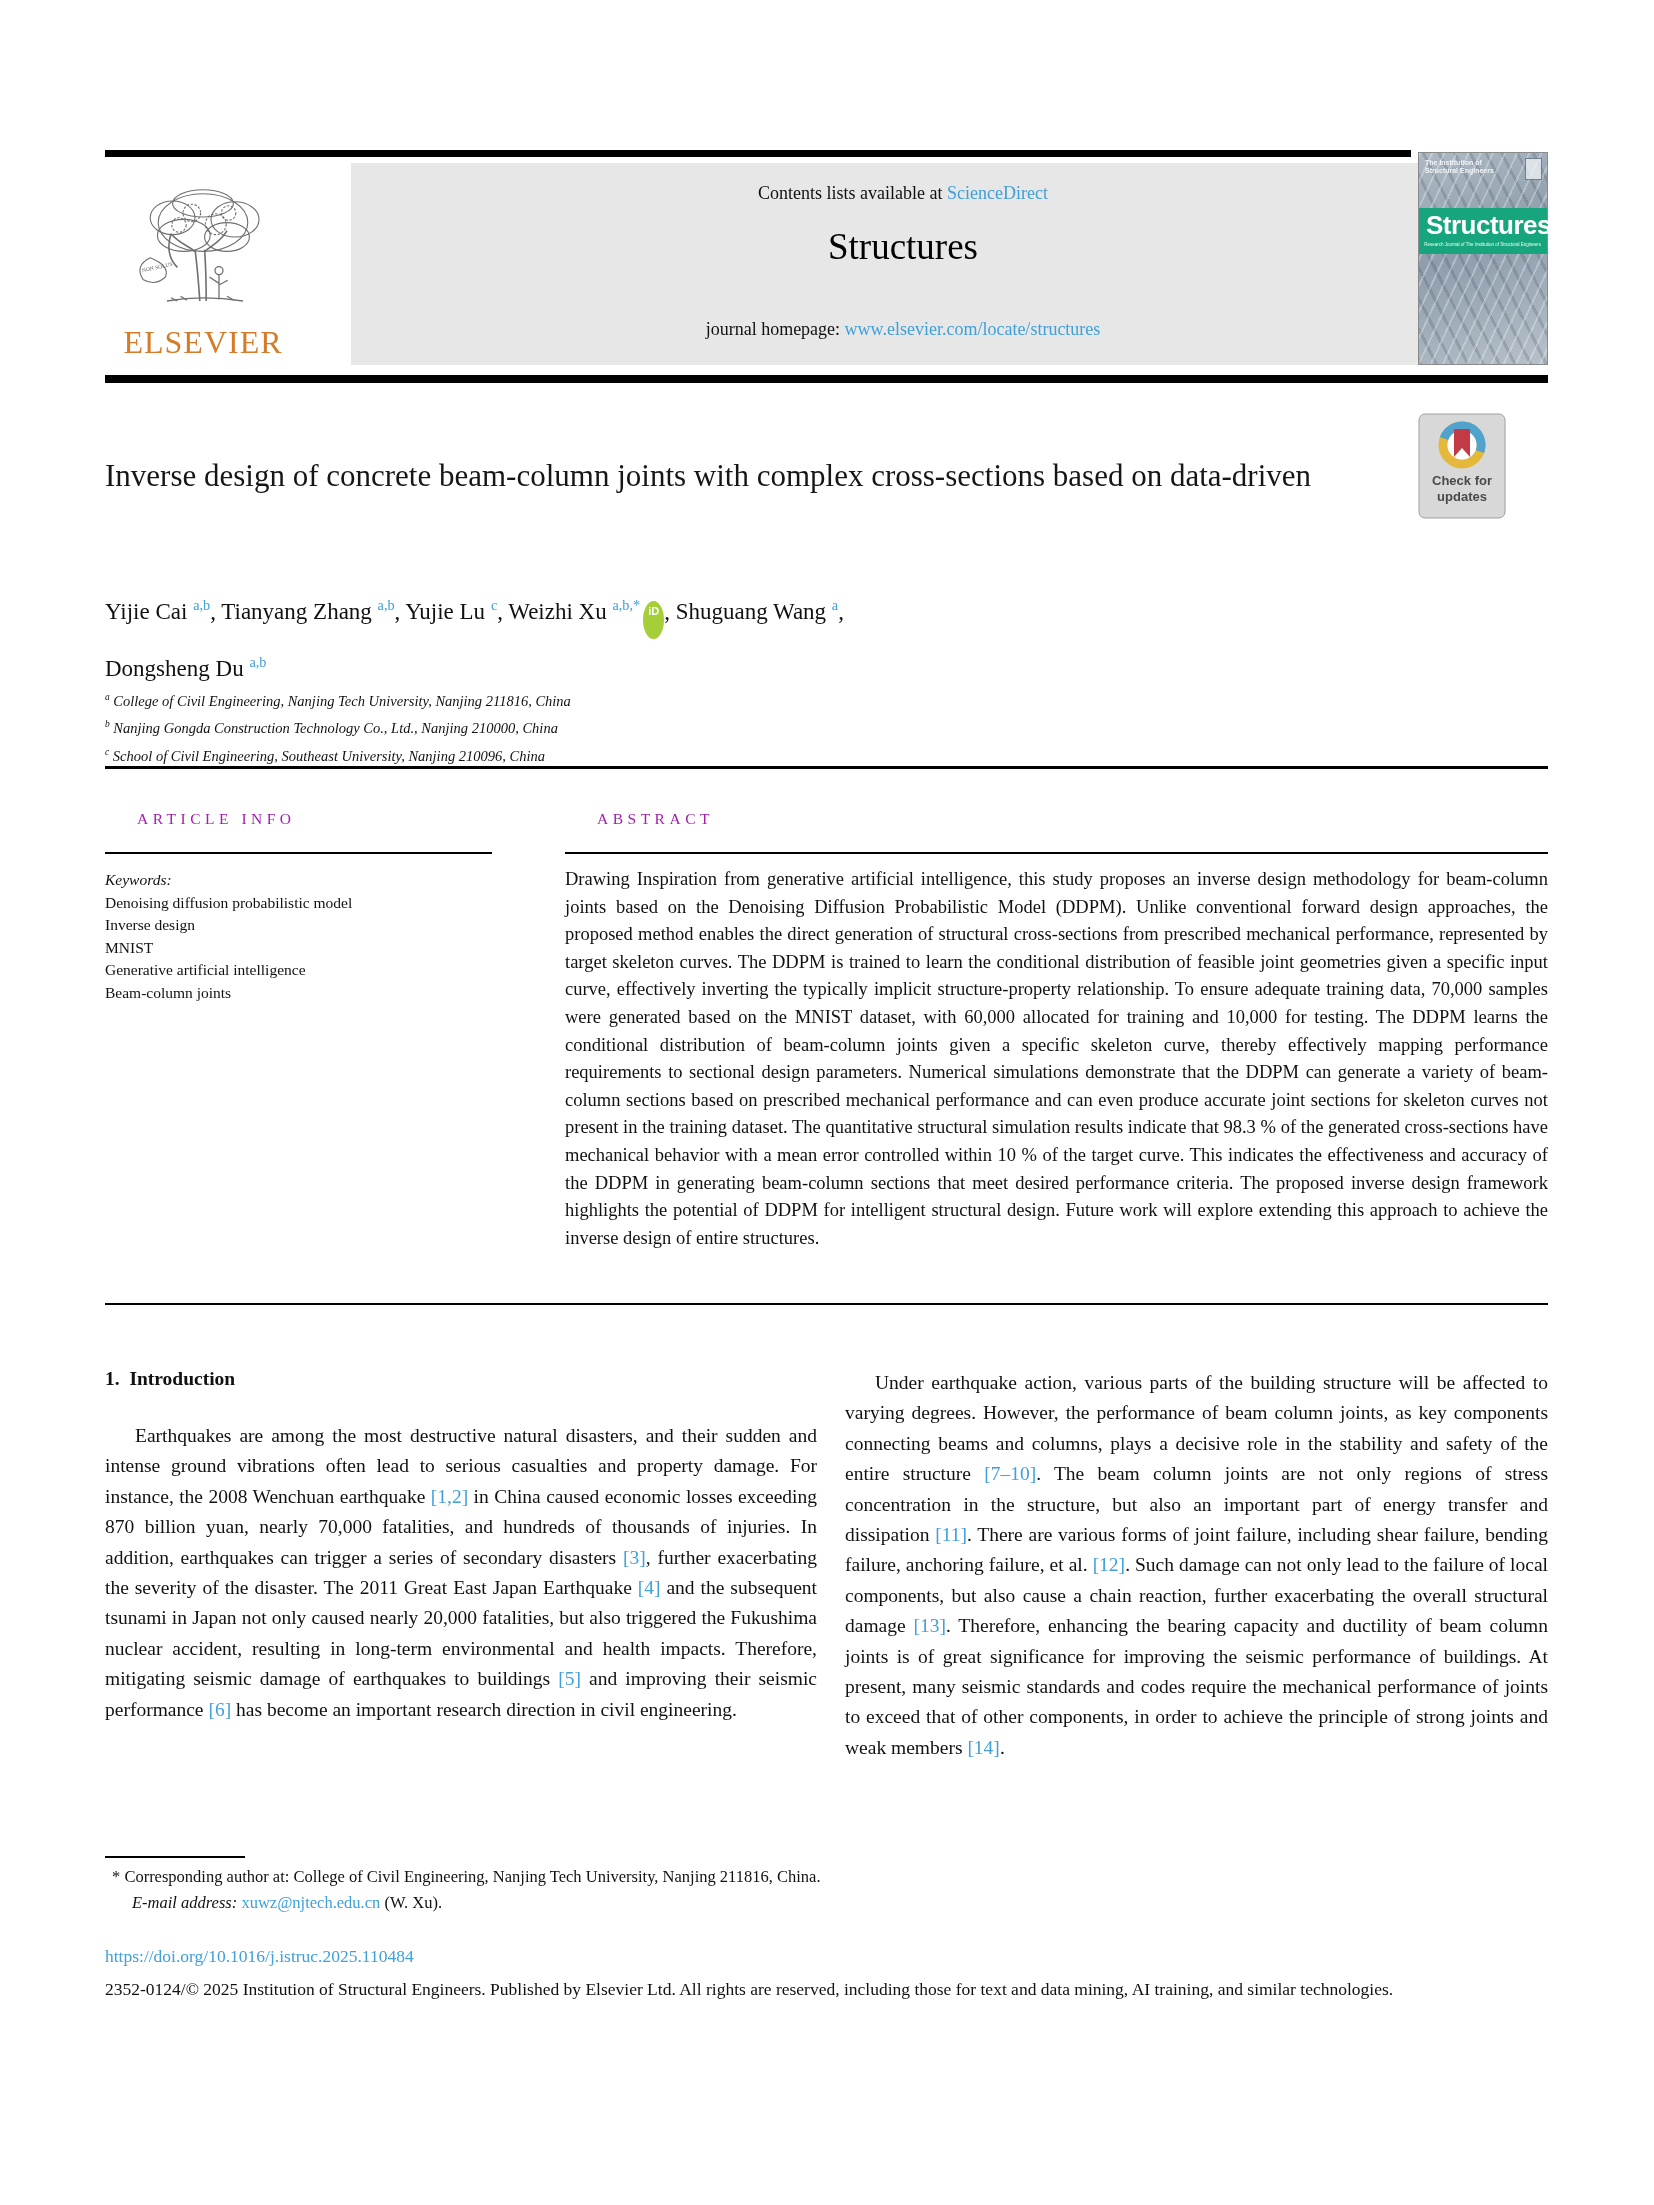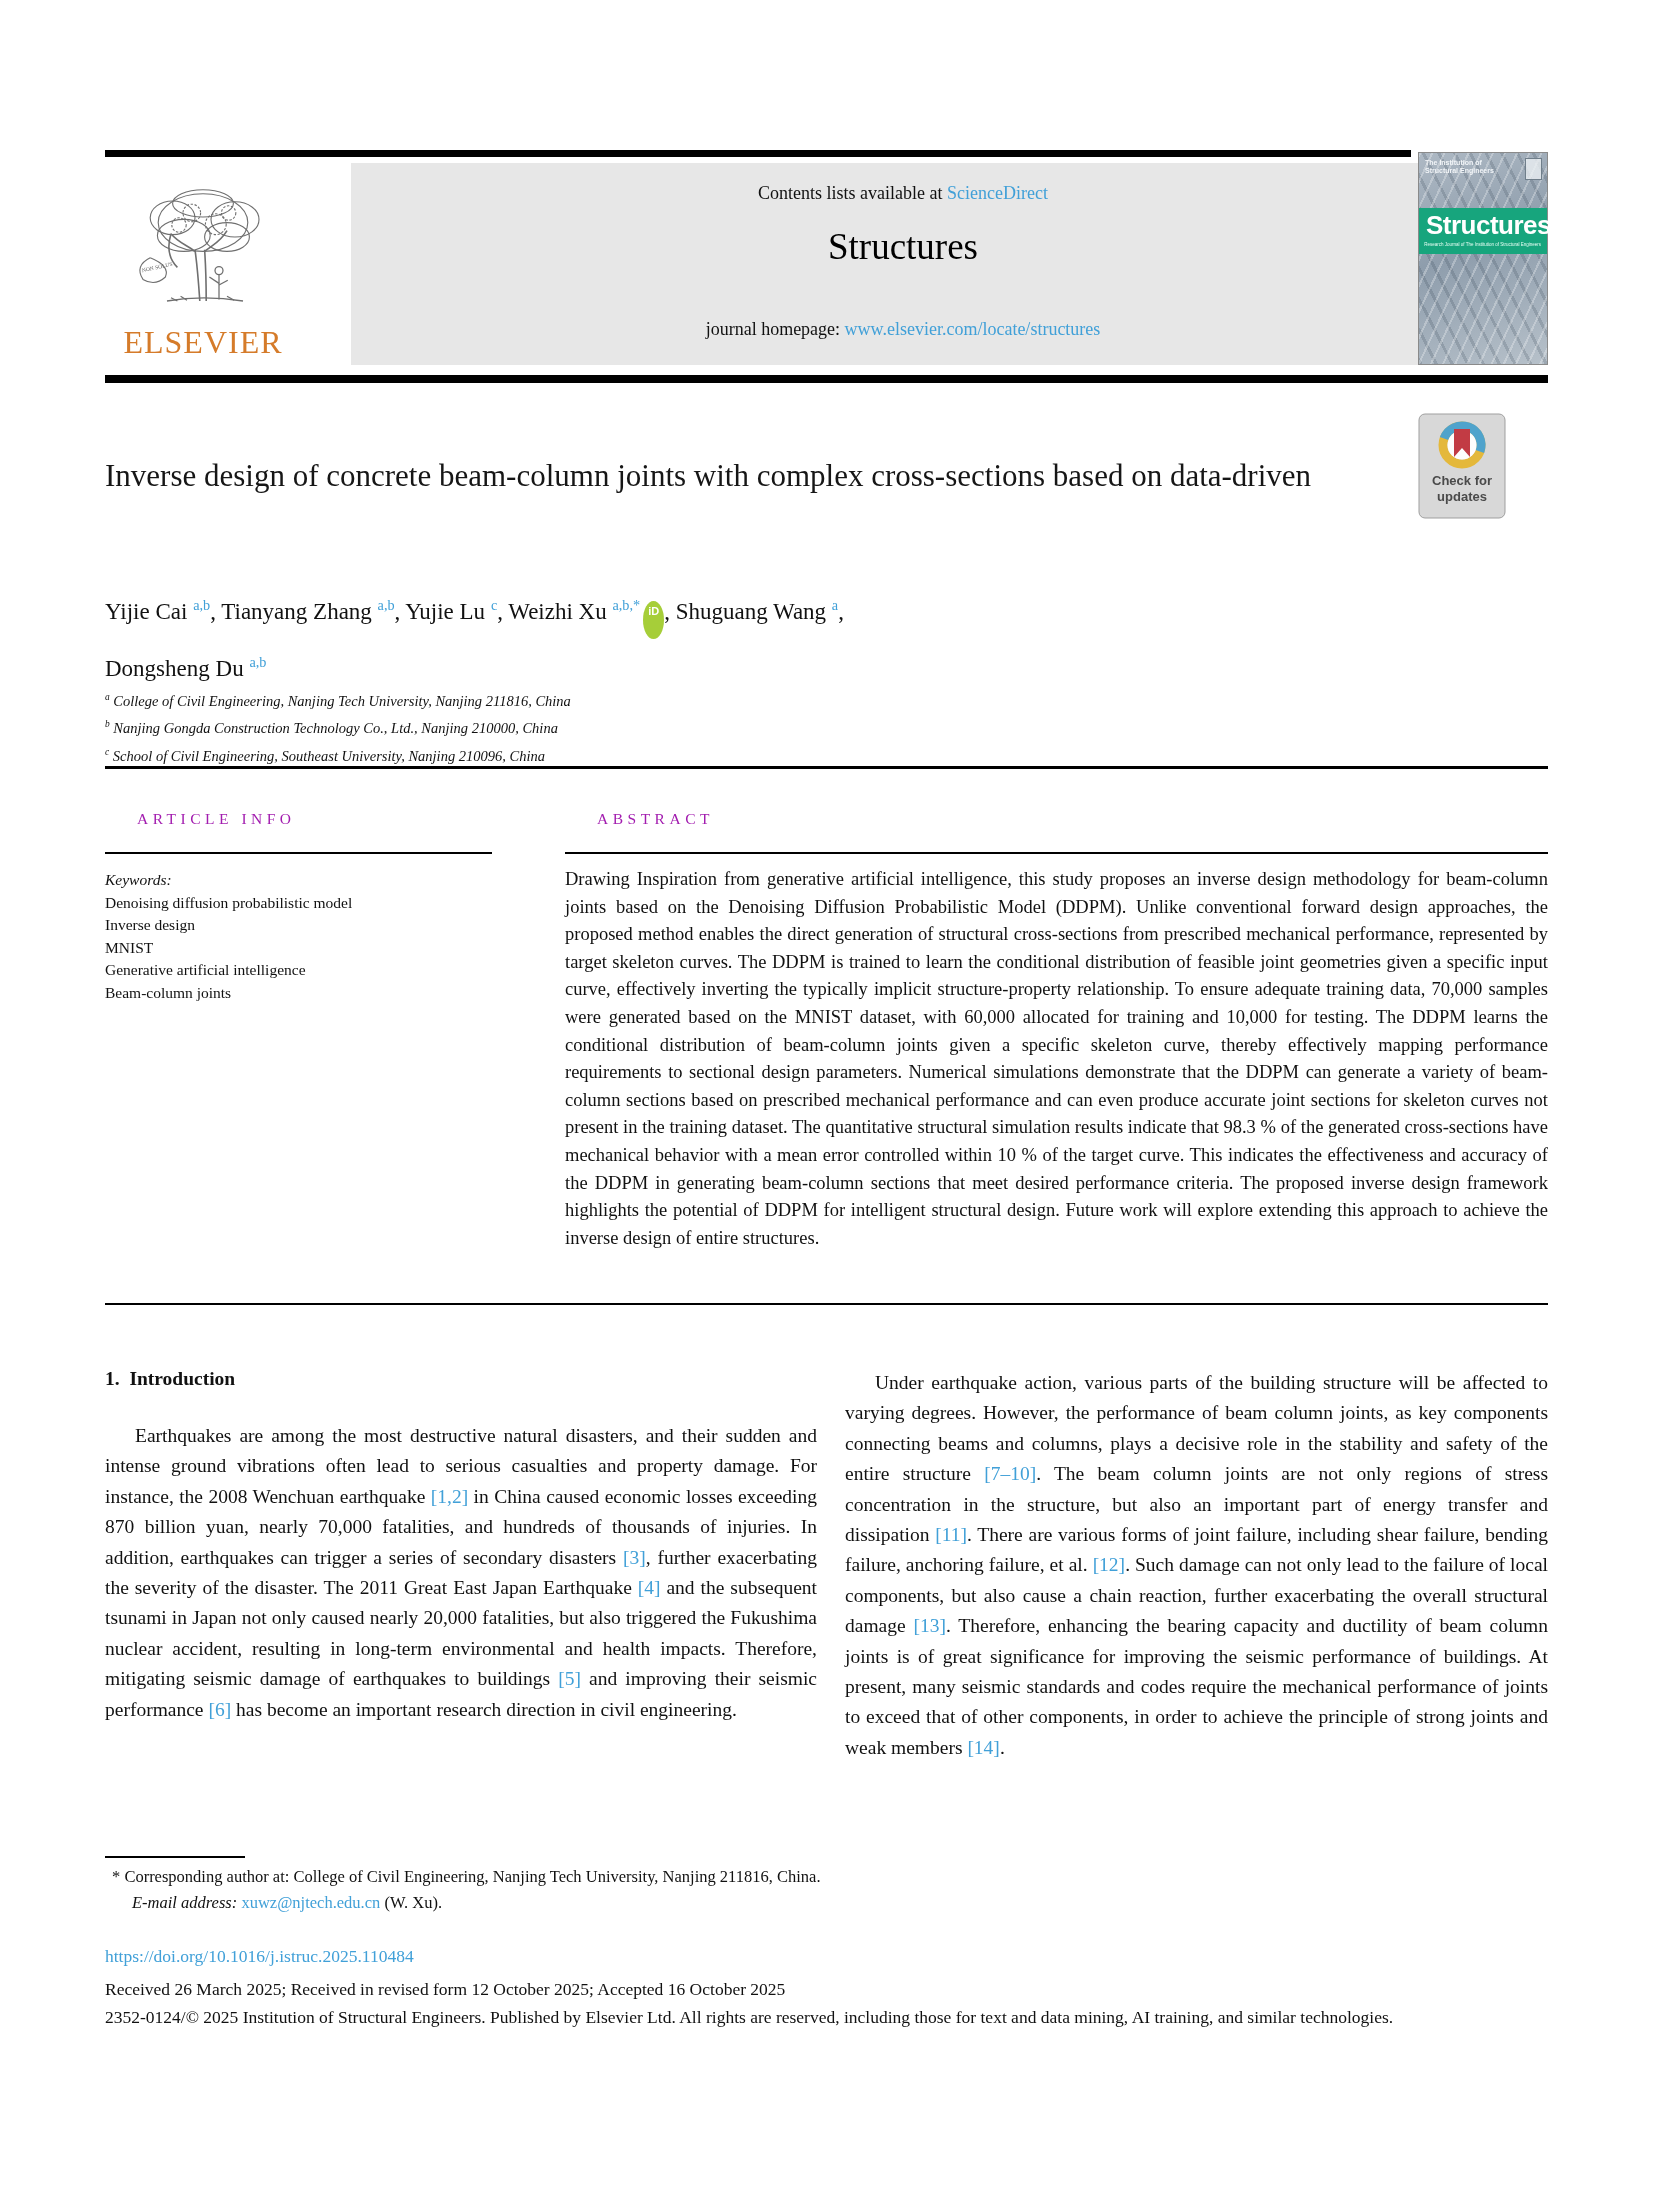--- a/index.html
+++ b/index.html
@@ -228,17 +228,16 @@
   </div>
 
   <div class="fn-rule"></div>
   <div class="footnote">
     <div class="fn-l1"><span>*  Corresponding author at: College of Civil Engineering, Nanjing Tech University, Nanjing 211816, China.</span></div>
     <div class="fn-l2"><span class="it">E-mail address:</span><span> </span><span class="link">xuwz@njtech.edu.cn</span><span> (W. Xu).</span></div>
   </div>
 
   <div class="doi">https://doi.org/10.1016/j.istruc.2025.110484</div>
   <div class="meta">
-    <div>Received 26 March 2025; Received in revised form 12 October 2025; Accepted 16 October 2025</div>
     <div>2352-0124/© 2025 Institution of Structural Engineers. Published by Elsevier Ltd. All rights are reserved, including those for text and data mining, AI training, and similar technologies.</div>
   </div>
 
 </div>
 
 </body></html>

